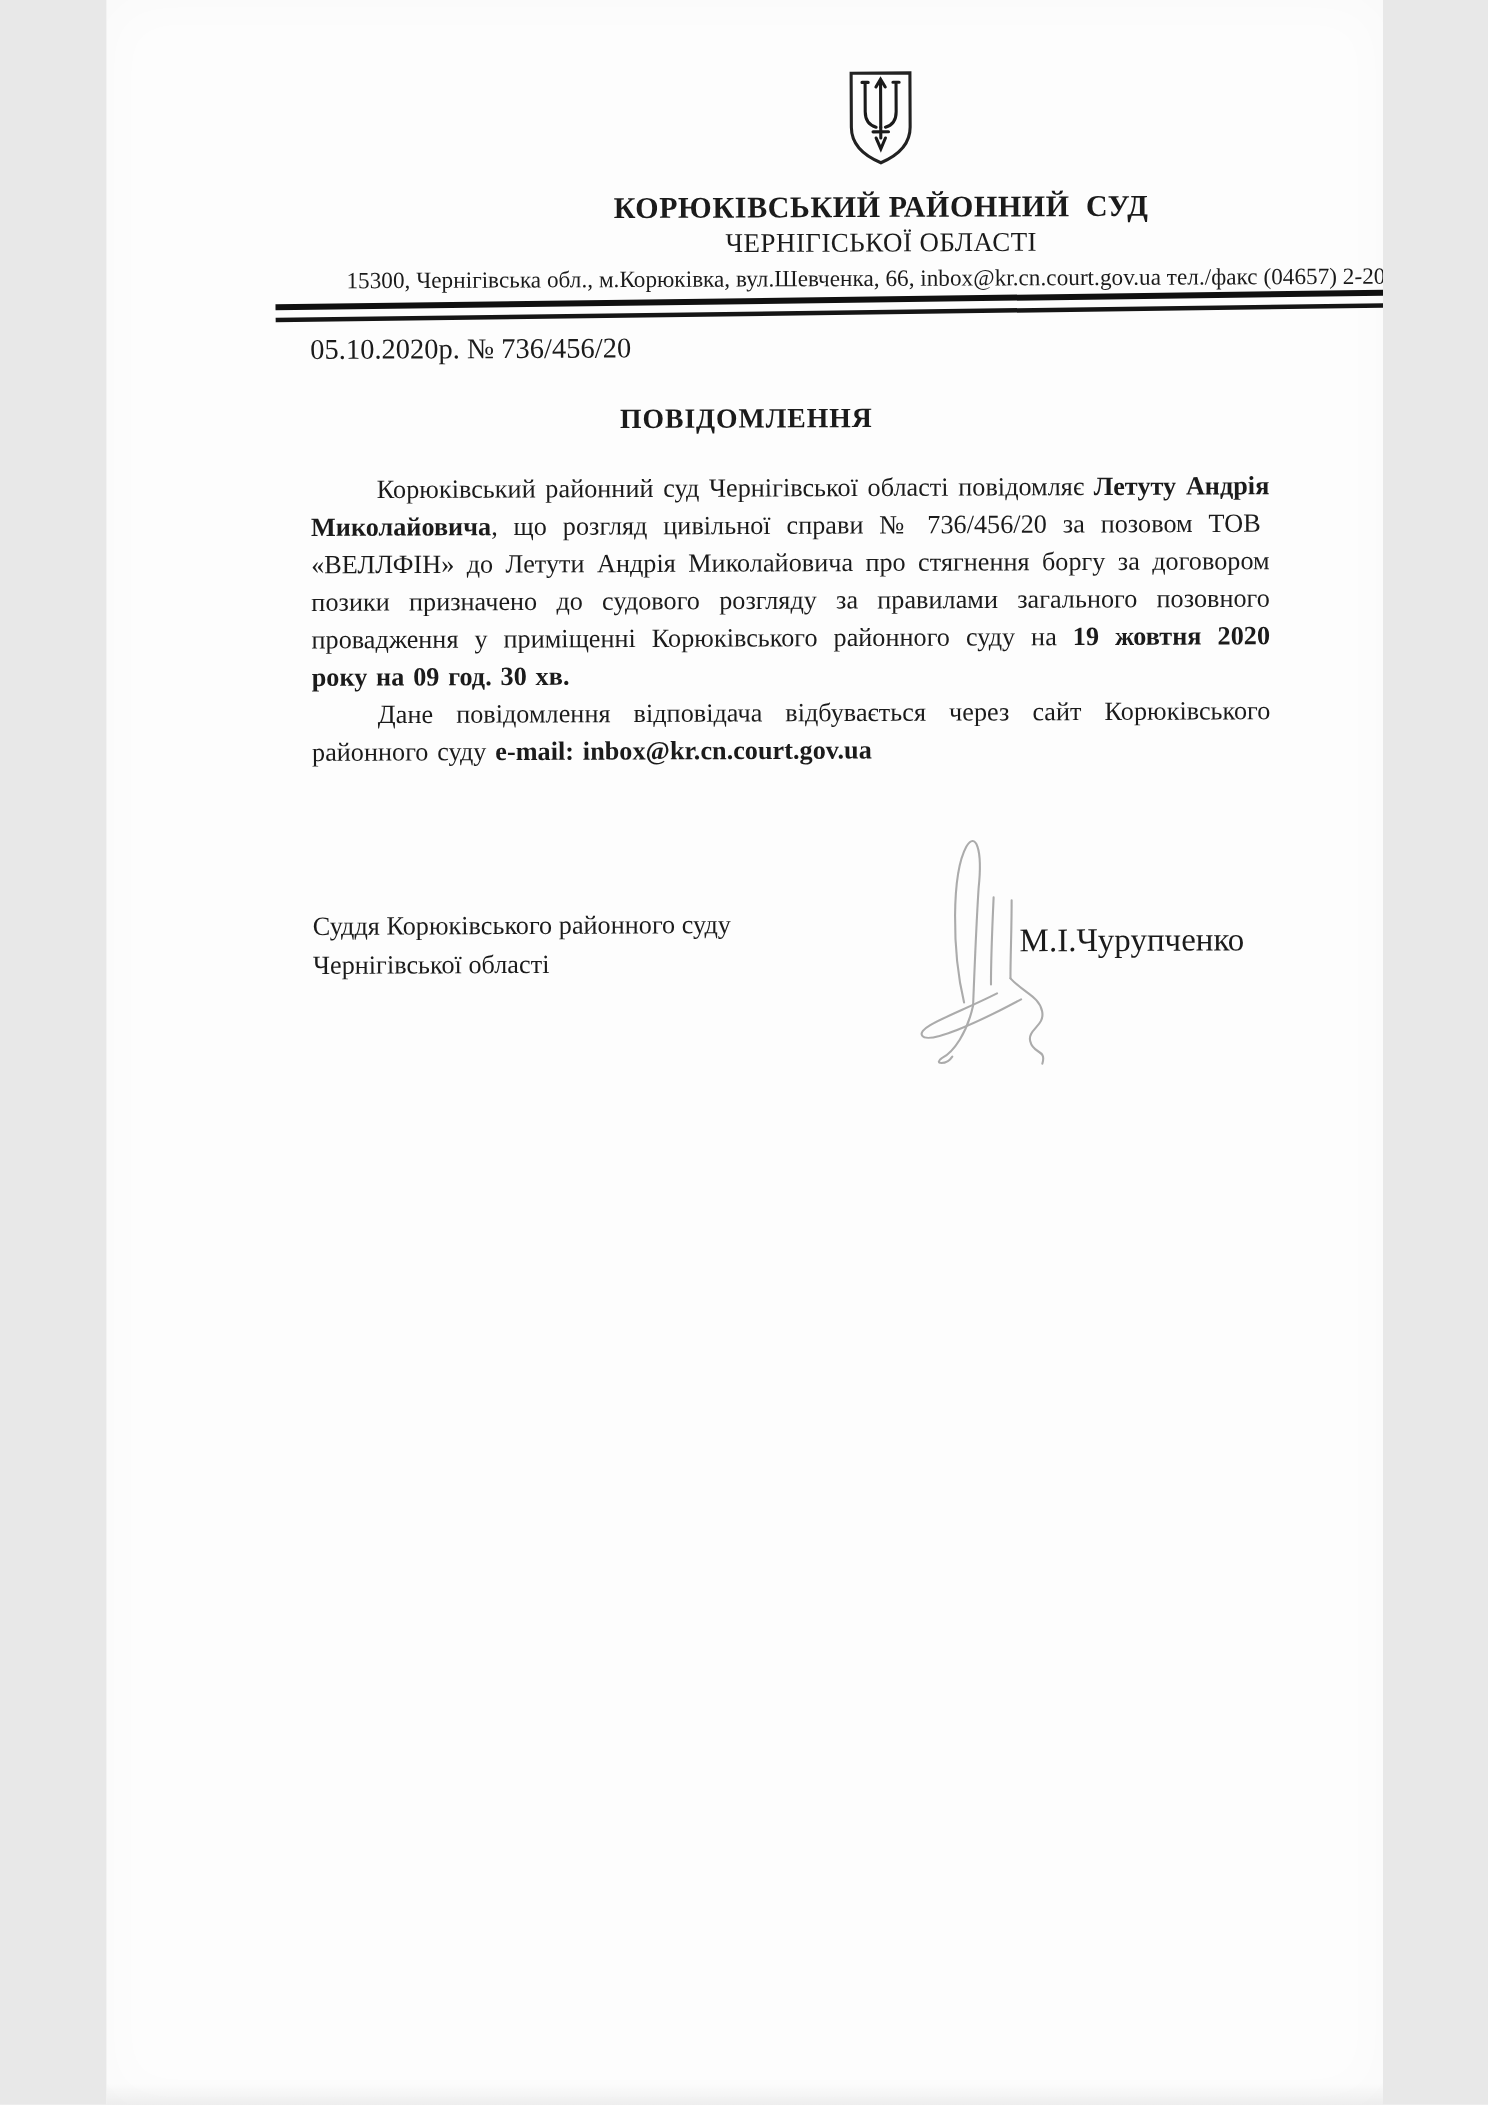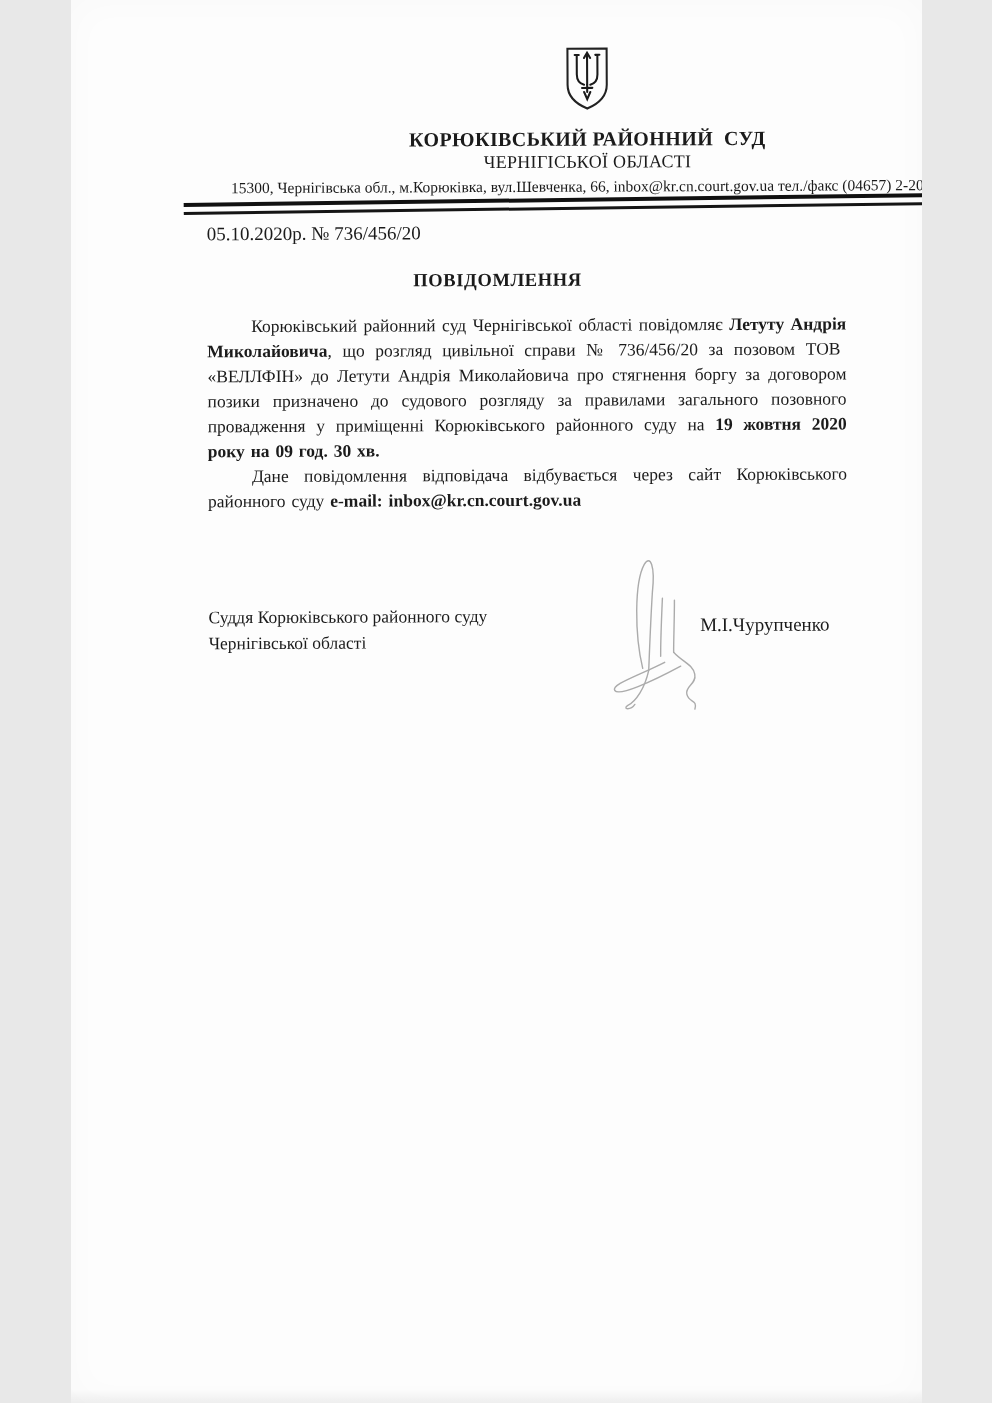--- a/index.html
+++ b/index.html
@@ -22,21 +22,21 @@
   .court-address .email{}
   .rules{margin-top:2px;transform:rotate(-0.5deg);}
   .rule-a{height:4px;background:#101010;}
   .rule-b{height:3px;background:#151515;margin-top:5px;}
   .reference{margin:12px 77px 0 135px;font-size:19px;}
   .doc-title{margin-top:26px;text-align:center;font-size:18.5px;font-weight:bold;letter-spacing:0.6px;}
   .body-text{margin:22px 77px 0 135px;font-size:17.5px;line-height:25px;text-align:justify;word-spacing:1.5px;}
   .body-text p{margin:0;text-indent:44px;}
   .sig-row{position:relative;margin:90px 77px 0 135px;display:flex;justify-content:space-between;align-items:flex-start;}
   .sig-role{font-size:17.5px;line-height:26px;}
-  .sig-name{font-size:19px;padding-top:12px;padding-right:18px;}
+  .sig-name{font-size:22px;padding-top:12px;padding-right:18px;}
   .sig-scrawl{position:absolute;left:396px;top:-50px;width:100px;height:160px;pointer-events:none;}
   .scan-edge{position:absolute;left:0;bottom:0;width:100%;height:14px;
     background:linear-gradient(to top,rgba(0,0,0,0.05),rgba(0,0,0,0));}
 </style>
 </head>
 <body>
 
 <div class="page">
   <div class="content">
 

